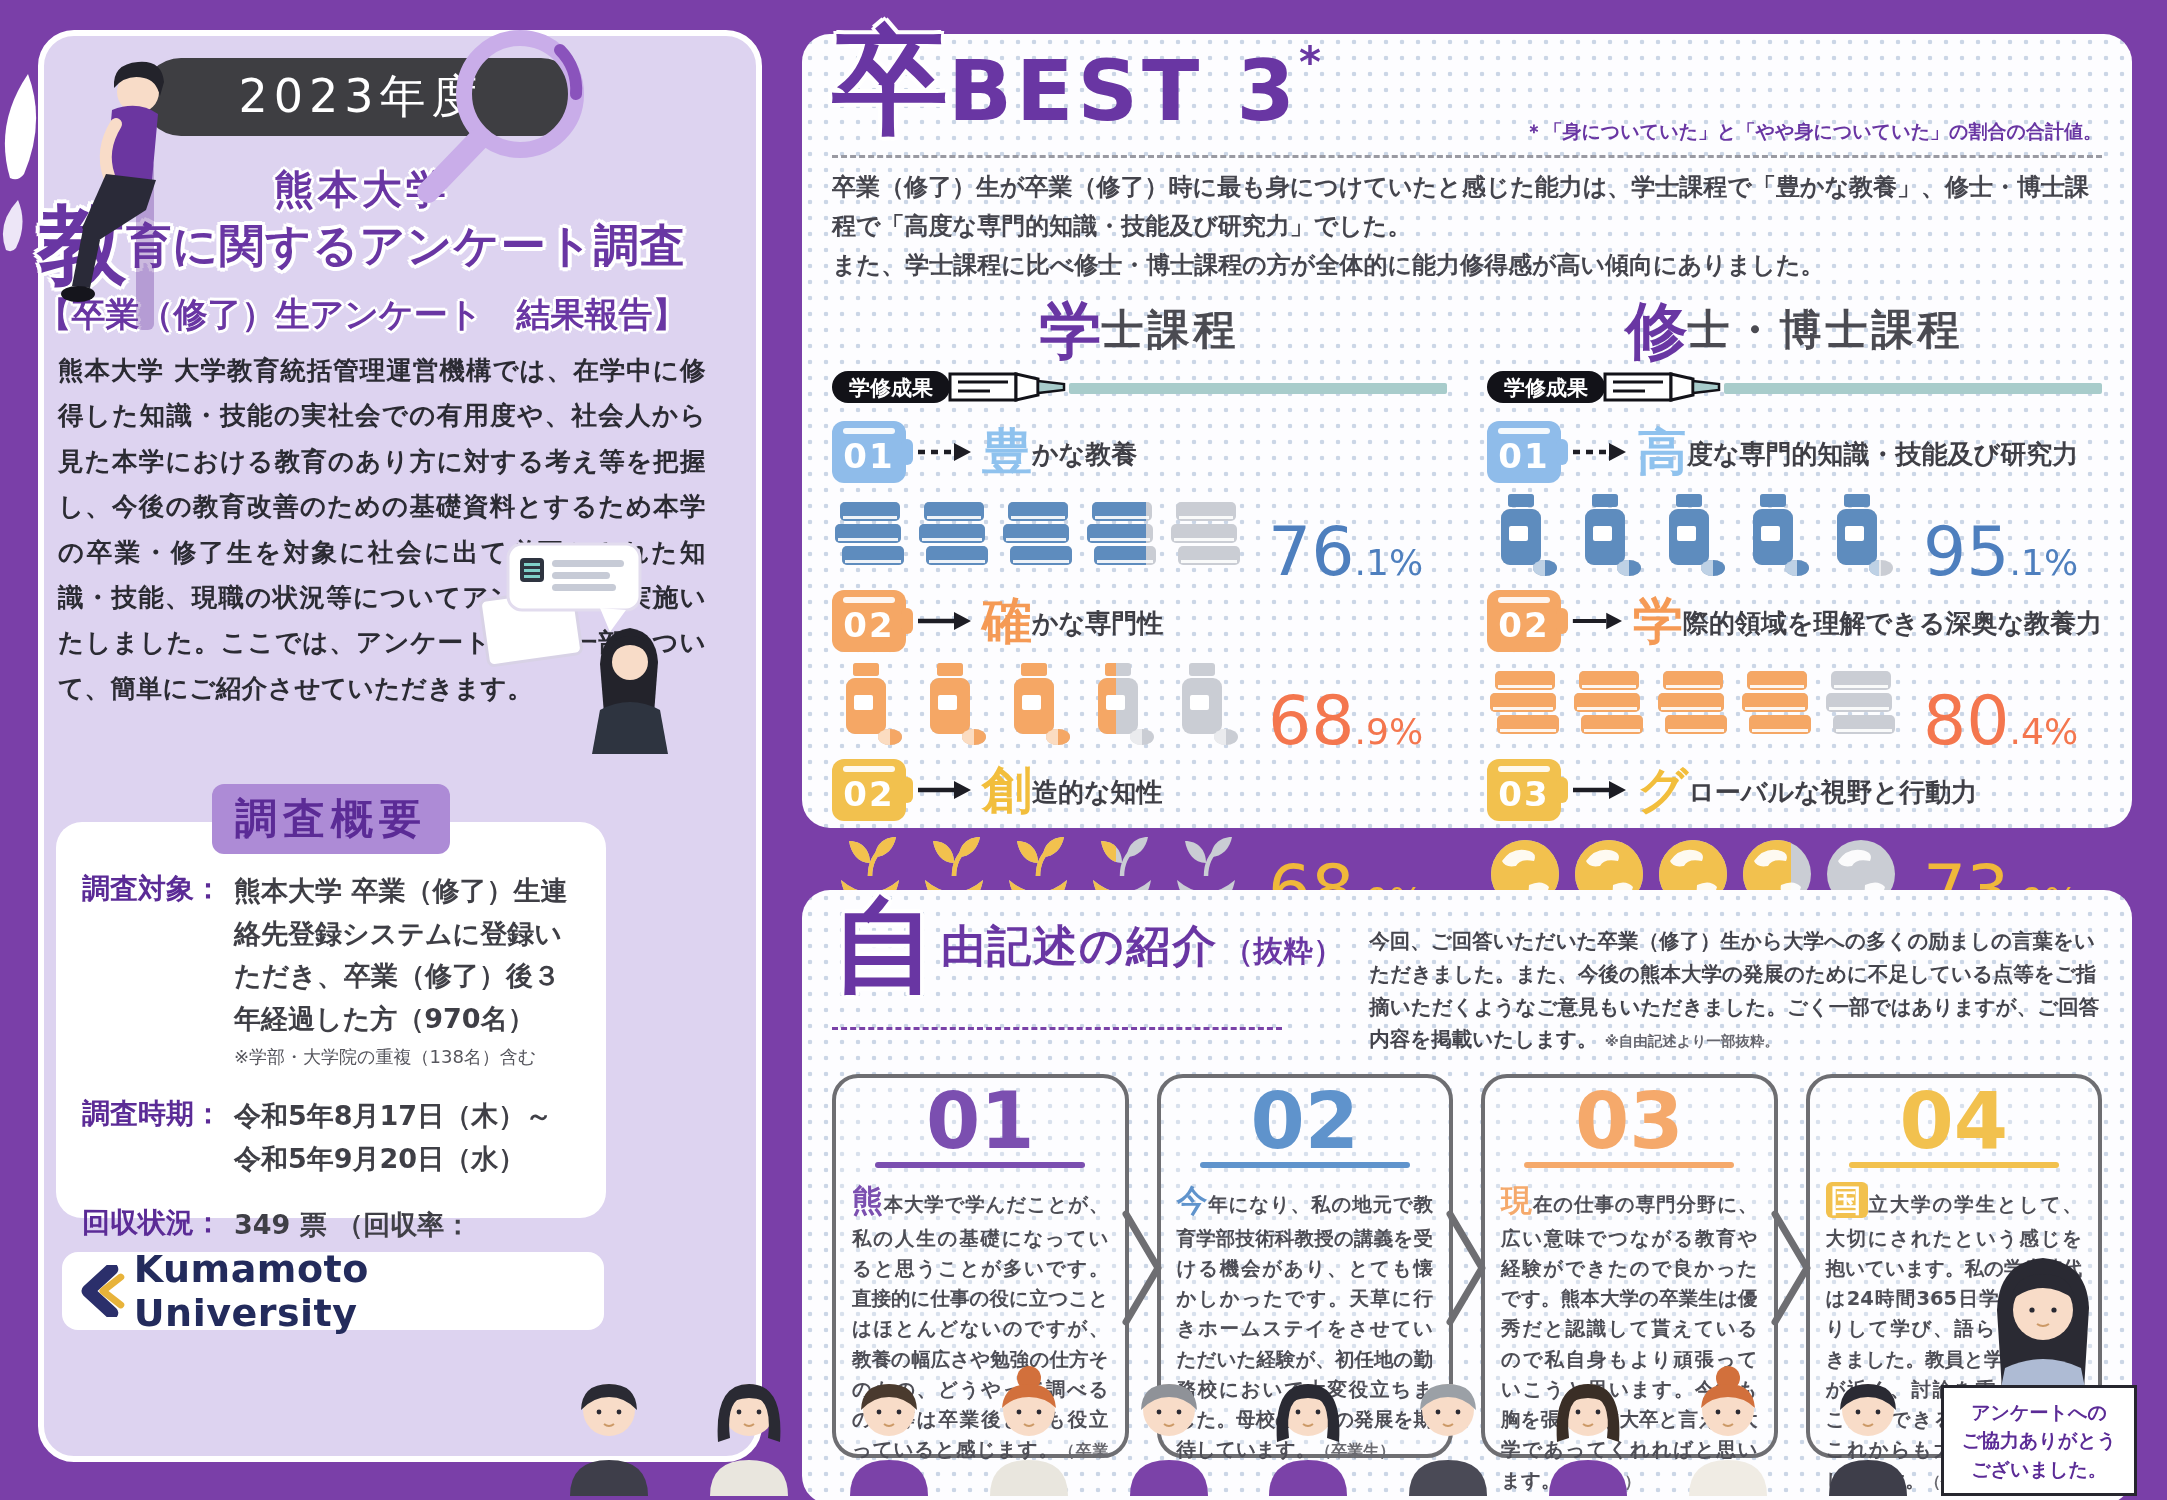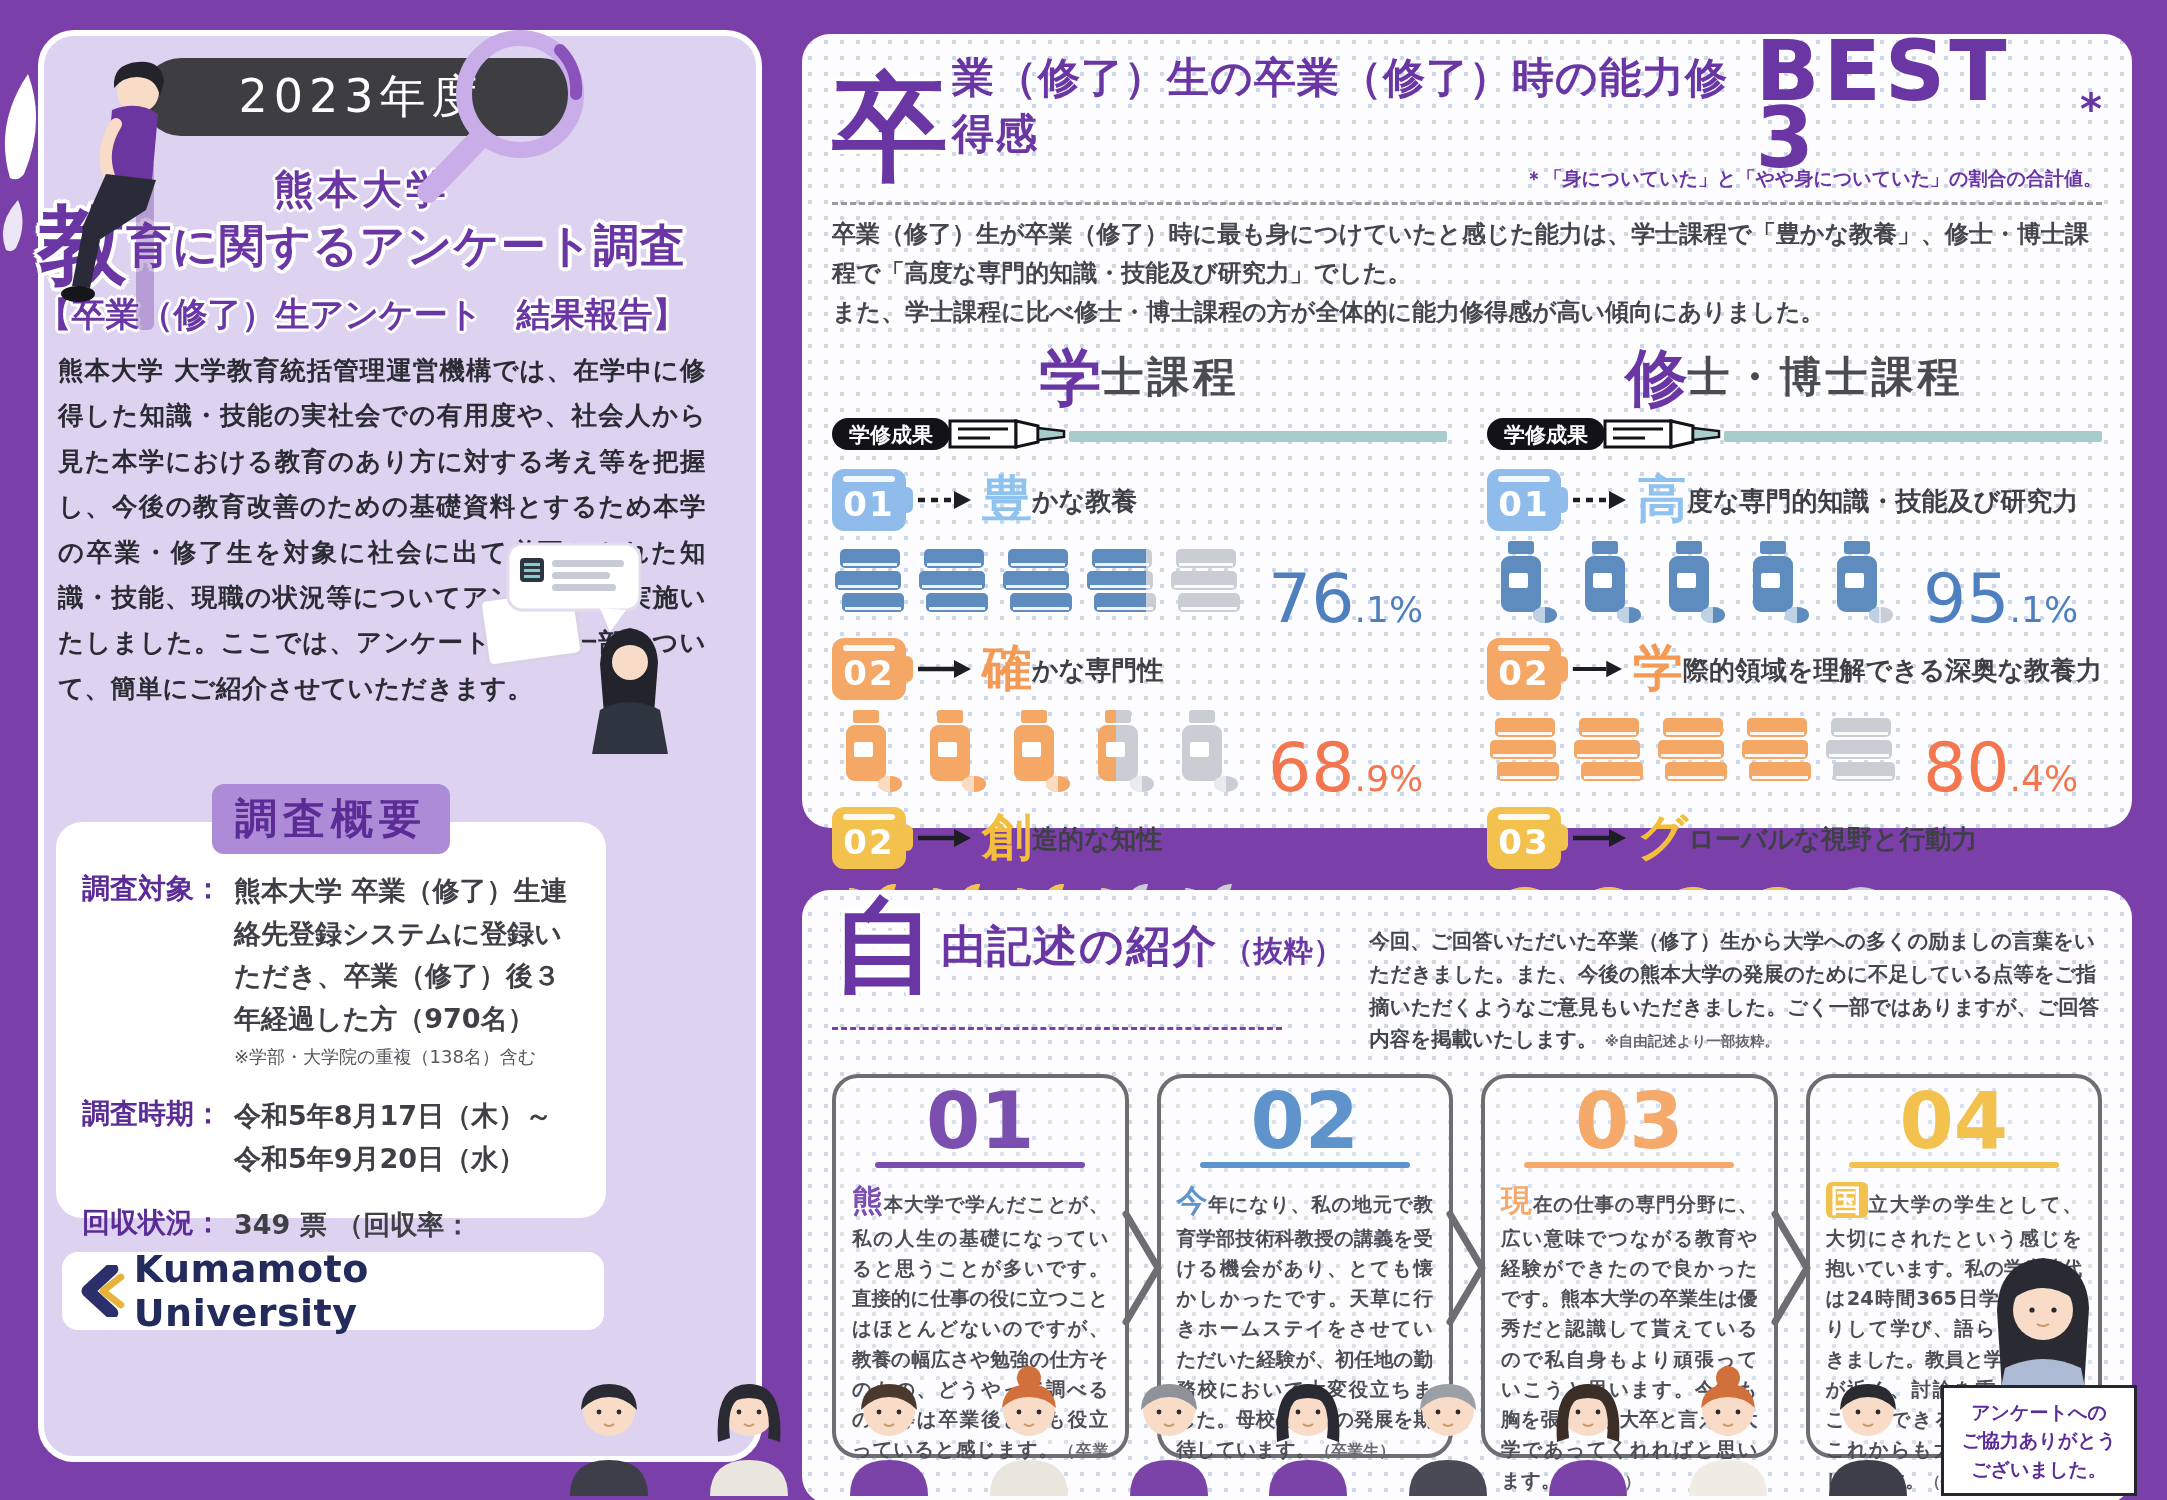--- a/index.html
+++ b/index.html
@@ -186,21 +186,20 @@
   <svg width="52" height="52" viewBox="0 0 52 52">
     <path d="M34 4 L10 26 L34 48" fill="none" stroke="#2B2F6B" stroke-width="13" stroke-linecap="round" stroke-linejoin="round"></path>
     <path d="M43 12 L25 26 L43 40" fill="none" stroke="#E8B33A" stroke-width="7" stroke-linecap="round" stroke-linejoin="round"></path>
   </svg>
   <span class="logo-text">Kumamoto University</span>
 </div>
 
 <div class="abs top-card dots">
   <div class="tc-header">
     <span class="tc-first outline-w">卒</span>
-    <span class="tc-main">業（修了）生の卒業（修了）時の能力修得感</span>
     <span class="tc-best">BEST 3</span>
     <span class="tc-ast">*</span>
   </div>
   <div class="tc-footnote">＊「身についていた」と「やや身についていた」の割合の合計値。</div>
   <div class="tc-divider"></div>
   <div class="tc-intro">
     <span>卒業（修了）生が卒業（修了）時に最も身につけていたと感じた能力は、学士課程で「豊かな教養」、修士・博士課程で「高度な専門的知識・技能及び研究力」でした。</span><br>
     <span>また、学士課程に比べ修士・博士課程の方が全体的に能力修得感が高い傾向にありました。</span>
   </div>
   <div class="skill-cols">

